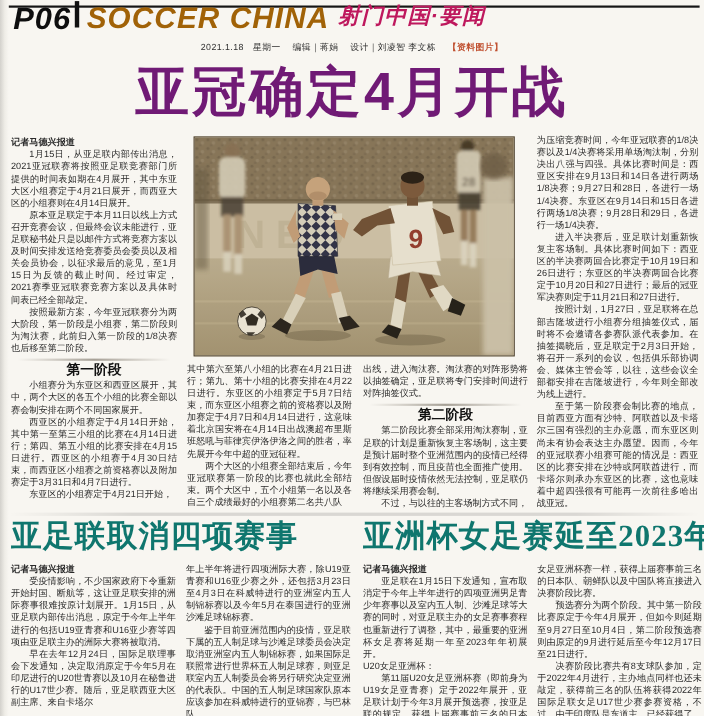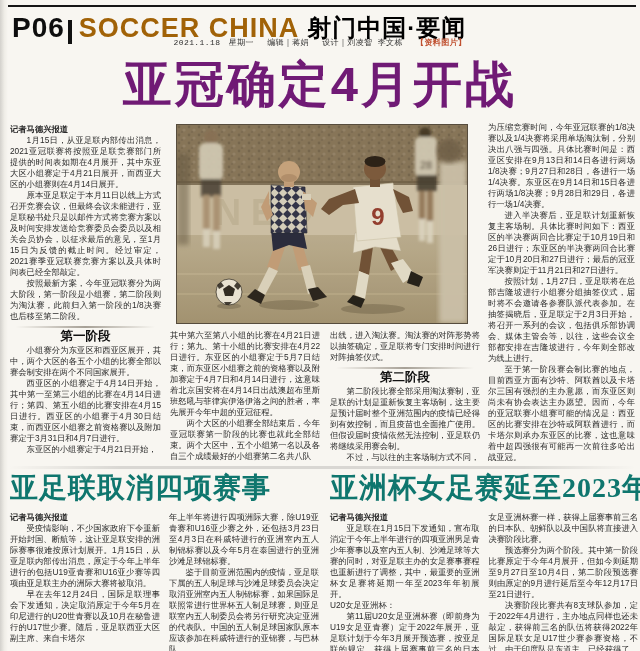--- a/index.html
+++ b/index.html
@@ -7,27 +7,27 @@
     position:relative;width:640px;height:651px;overflow:hidden;
     background:#f8f6f1;
     font-family:"Liberation Sans","DejaVu Sans",sans-serif;
     color:#2b2b2b;
   }
   .edge-shadow{position:absolute;left:0;top:0;width:8px;height:100%;
     background:linear-gradient(to right,#d3d1cc,#efede7 55%,rgba(248,246,241,0));}
   .top-rule{position:absolute;left:8px;top:5px;width:628px;height:2px;background:#161616;}
 
   
-  .mast-row{position:absolute;left:12px;top:12px;display:flex;align-items:flex-end;white-space:nowrap;}
+  .mast-row{position:absolute;left:12px;top:1px;display:flex;align-items:flex-start;white-space:nowrap;font-style:italic;}
   .page-no{font-size:28px;font-weight:900;color:#0e0e0e;letter-spacing:1px;}
   .mast-bar{display:inline-block;width:4px;height:24px;background:#111;margin:0 7px 0 3px;}
   .mast-en{font-size:27px;font-weight:900;color:#a16207;letter-spacing:1px;margin-right:8px;}
-  .mast-cn{font-size:24px;font-weight:900;color:#000000;letter-spacing:1px;}
+  .mast-cn{font-size:20px;font-weight:900;color:#be185d;letter-spacing:1px;}
   .dateline{position:absolute;left:0;top:37px;width:100%;text-align:center;
-    font-size:8px;color:#2f2f2f;letter-spacing:.4px;font-family:Liberation Mono, monospace;}
+    font-size:8px;color:#2f2f2f;letter-spacing:.4px;}
   .dateline span{margin:0 4px;}
   .photo-tag{color:#c05030;font-weight:bold;}
 
   
   .headline{position:absolute;left:0;top:54px;width:100%;margin:0;text-align:center;
     font-size:49px;line-height:60px;font-weight:900;color:#701a75;letter-spacing:3px;
     font-family:"Liberation Sans","DejaVu Sans",sans-serif;}
 
   
   .col{position:absolute;overflow:hidden;font-size:8.3px;line-height:11px;text-align:justify;}

